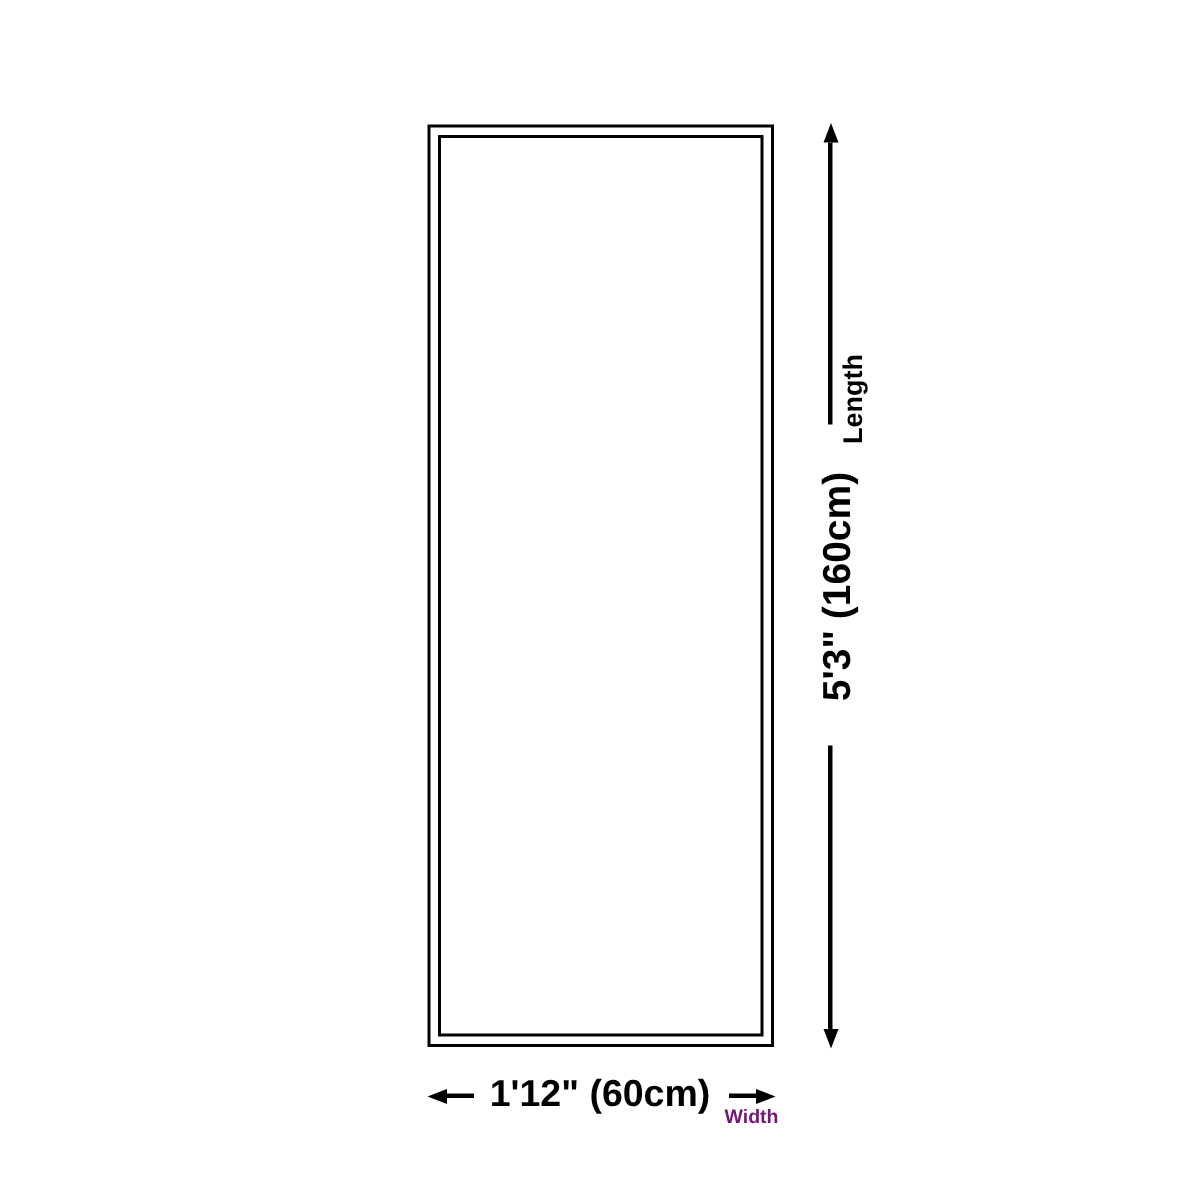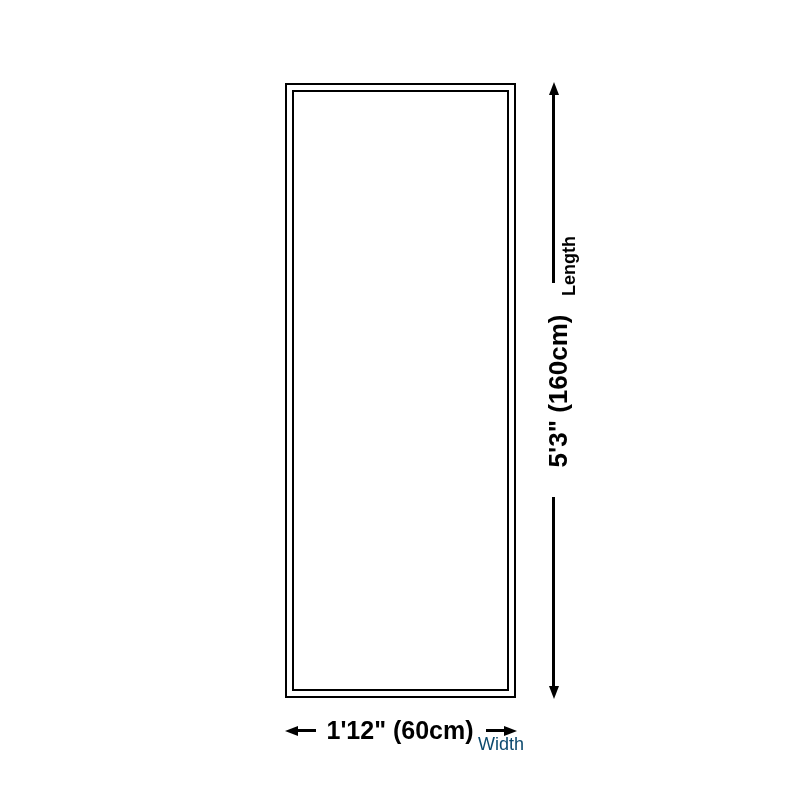--- a/index.html
+++ b/index.html
@@ -94,21 +94,21 @@
     }
     .width-value {
       position: absolute; left: 400px; top: 730px;
       transform: translate(-50%, -50%);
       font-size: 25px; font-weight: 700; color: #000;
       white-space: nowrap;
     }
     .width-label {
       position: absolute; left: 501px; top: 744px;
       transform: translate(-50%, -50%);
-      font-size: 18px; font-weight: 400; color: #0c4a6e;
+      font-size: 13px; font-weight: 700; color: #701a75;
       white-space: nowrap;
     }
   </style>
 </head>
 <body>
 
 <div id="canvas">
 
   <div class="rect-outer">
     <div class="rect-inner"></div>

